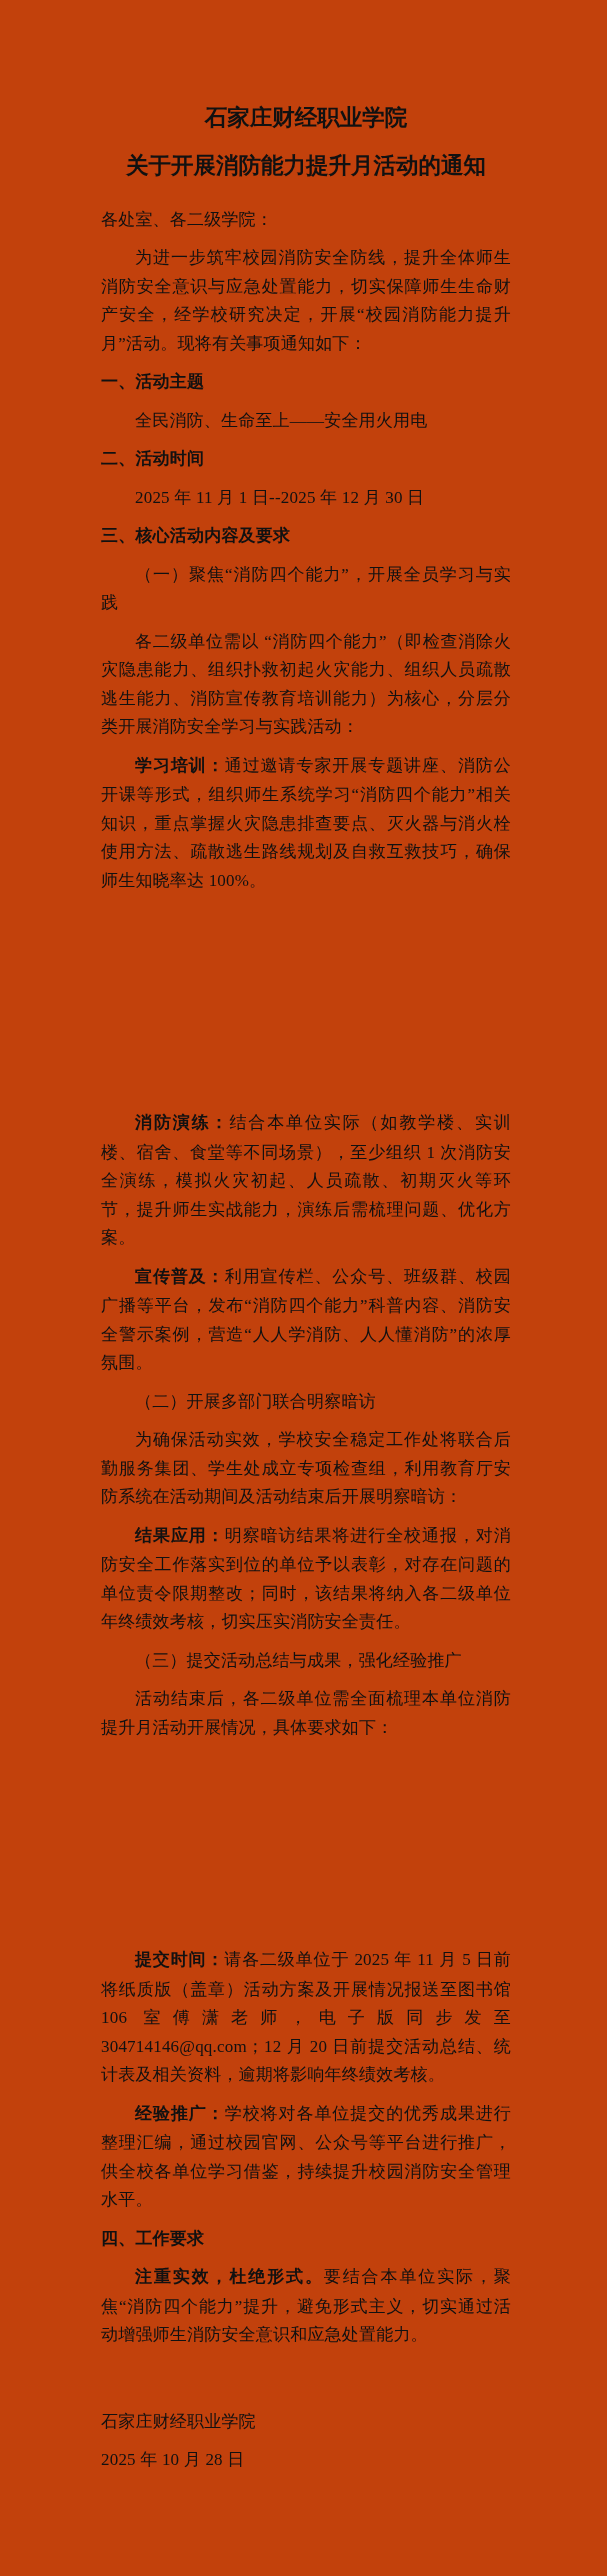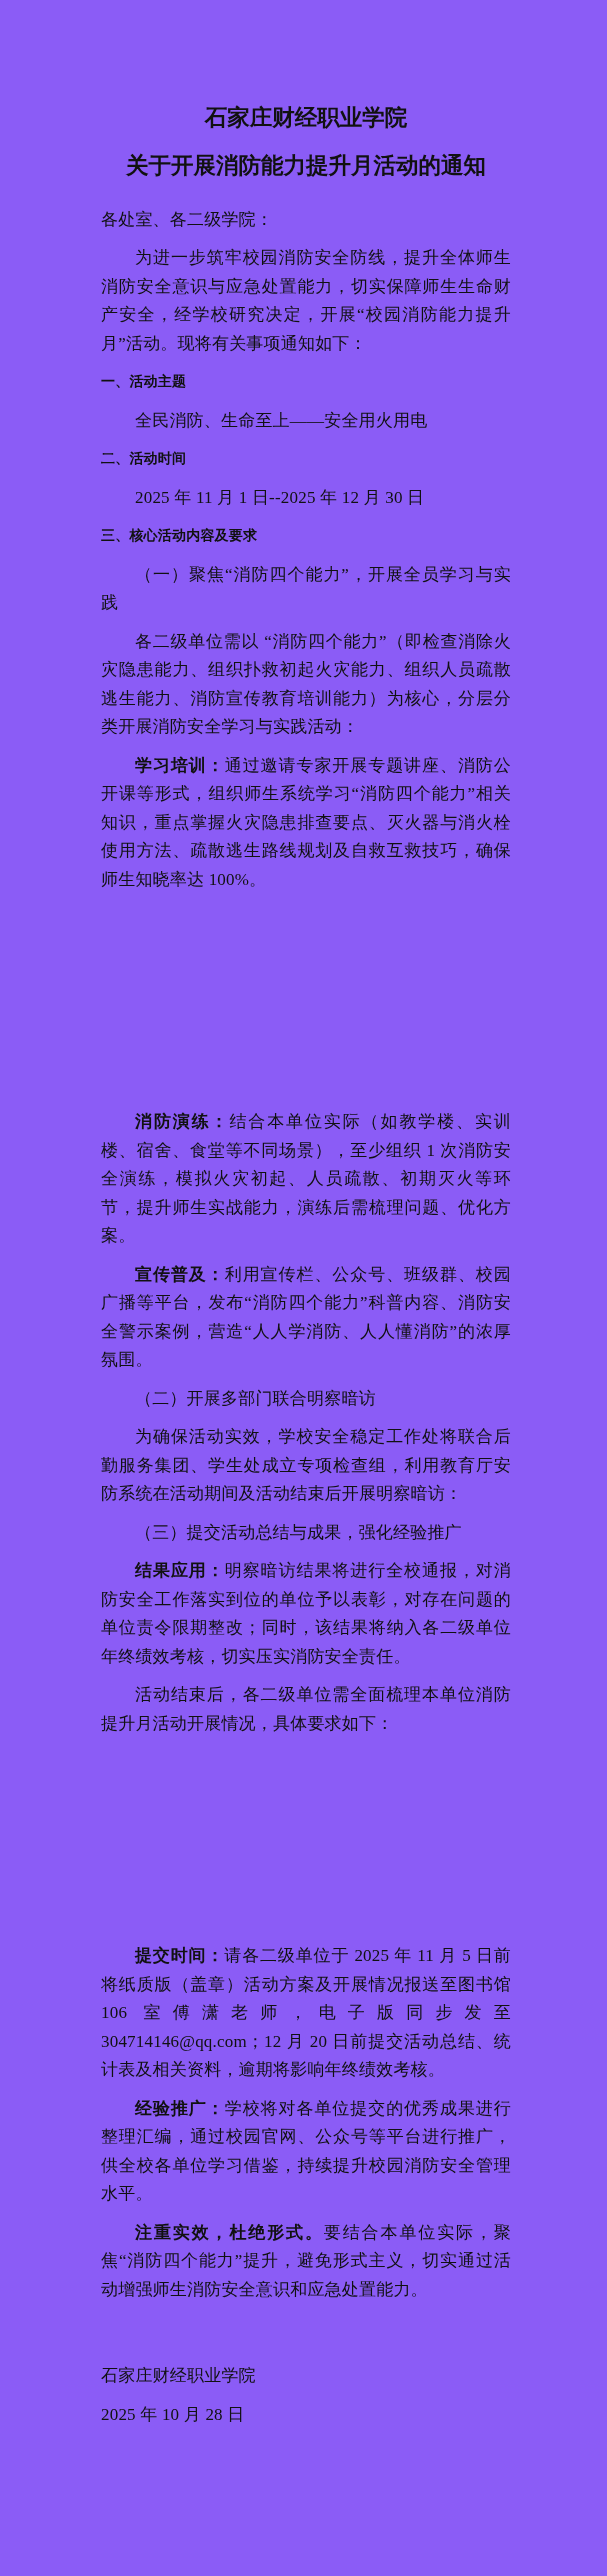--- a/index.html
+++ b/index.html
@@ -12,21 +12,21 @@
     height: 2576px;
     overflow: hidden;
     font-family: "Liberation Serif", "DejaVu Serif", serif;
     color: #111111;
   }
   .page {
     box-sizing: border-box;
     width: 608px;
     height: 2576px;
     padding: 102px 87px 0 91px;
-    background: #8b5cf6;
+    background: #c2410c;
   }
   .doc-title {
     font-size: 22.5px;
     line-height: 31px;
     font-weight: bold;
     text-align: center;
     font-family: "Liberation Serif", "DejaVu Serif", serif;
   }
   .doc-title.second {
     margin-top: 16.6px;
@@ -42,26 +42,26 @@
   }
   .salutation {
     margin-top: 25px;
   }
   .indent {
     text-indent: 2em;
   }
   .sec-heading {
     font-family: Liberation Serif, serif;
     font-weight: bold;
-    font-size: 14px;
+    font-size: 17px;
     line-height: 28.5px;
     letter-spacing: 0.2px;
   }
   .lead {
-    font-family: Liberation Serif, serif;
+    font-family: Liberation Mono, monospace;
     font-weight: bold;
   }
   .spacer-pagebreak-1 { height: 194px; }
   .spacer-pagebreak-2 { height: 184px; }
   .signature {
     margin-top: 58px;
     text-align: right;
   }
   .signature .org {
     padding-right: 2.4px;
@@ -100,32 +100,33 @@
     <div class="spacer-pagebreak-1"></div>
 
     <p class="indent"><span class="lead">消防演练：</span><span>结合本单位实际（如教学楼、实训楼、宿舍、食堂等不同场景），至少组织 1 次消防安全演练，模拟火灾初起、人员疏散、初期灭火等环节，提升师生实战能力，演练后需梳理问题、优化方案。</span></p>
 
     <p class="indent"><span class="lead">宣传普及：</span><span>利用宣传栏、公众号、班级群、校园广播等平台，发布“消防四个能力”科普内容、消防安全警示案例，营造“人人学消防、人人懂消防”的浓厚氛围。</span></p>
 
     <p class="indent">（二）开展多部门联合明察暗访</p>
     <p class="indent">为确保活动实效，学校安全稳定工作处将联合后勤服务集团、学生处成立专项检查组，利用教育厅安防系统在活动期间及活动结束后开展明察暗访：</p>
 
 
+    <p class="indent"><span class="lead">结果应用：</span><span>明察暗访结果将进行全校通报，对消防安全工作落实到位的单位予以表彰，对存在问题的单位责令限期整改；同时，该结果将纳入各二级单位年终绩效考核，切实压实消防安全责任。</span></p>
+
     <p class="indent">（三）提交活动总结与成果，强化经验推广</p>
-
-    <p class="indent"><span class="lead">结果应用：</span><span>明察暗访结果将进行全校通报，对消防安全工作落实到位的单位予以表彰，对存在问题的单位责令限期整改；同时，该结果将纳入各二级单位年终绩效考核，切实压实消防安全责任。</span></p>
     <p class="indent">活动结束后，各二级单位需全面梳理本单位消防提升月活动开展情况，具体要求如下：</p>
 
     <div class="spacer-pagebreak-2"></div>
 
 
     <p class="indent"><span class="lead">提交时间：</span><span>请各二级单位于 2025 年 11 月 5 日前将纸质版（盖章）活动方案及开展情况报送至图书馆 106 室傅潇老师，电子版同步发至 304714146@qq.com；12 月 20 日前提交活动总结、统计表及相关资料，逾期将影响年终绩效考核。</span></p>
 
     <p class="indent"><span class="lead">经验推广：</span><span>学校将对各单位提交的优秀成果进行整理汇编，通过校园官网、公众号等平台进行推广，供全校各单位学习借鉴，持续提升校园消防安全管理水平。</span></p>
 
+    <p class="sec-heading">四、工作要求</p>
 
 
     <p class="indent"><span class="lead">注重实效，杜绝形式。</span><span>要结合本单位实际，聚焦“消防四个能力”提升，避免形式主义，切实通过活动增强师生消防安全意识和应急处置能力。</span></p>
 
     <div class="signature">
       <p class="org">石家庄财经职业学院</p>
       <p class="date">2025 年 10 月 28 日</p>
     </div>
 
   </div>

